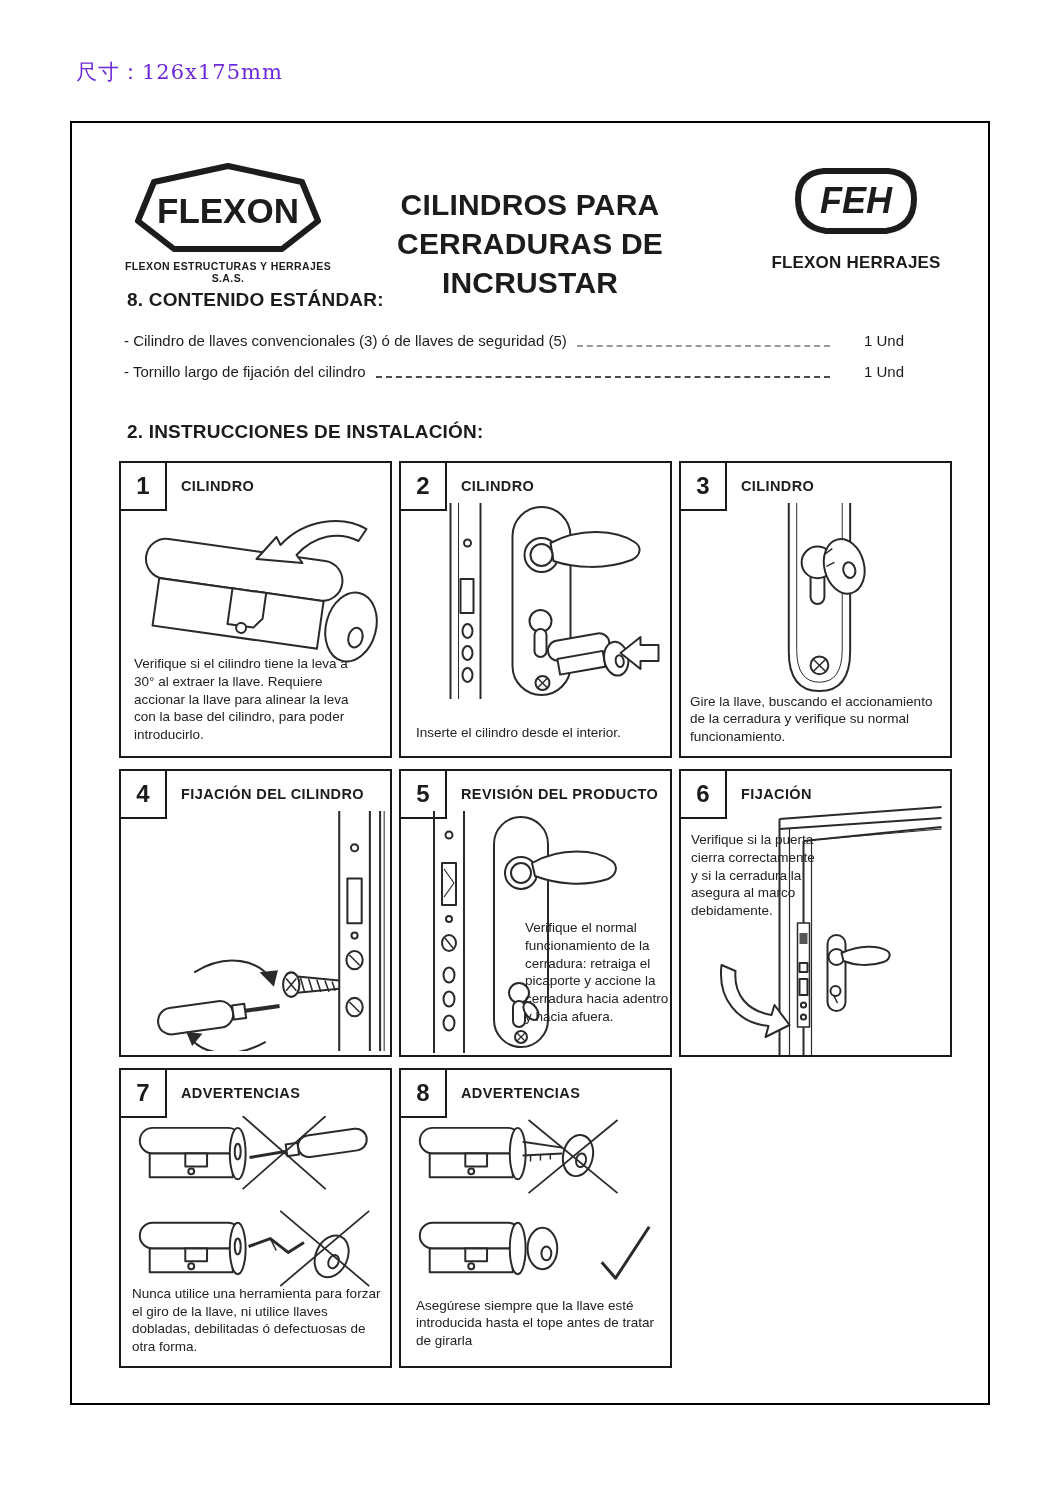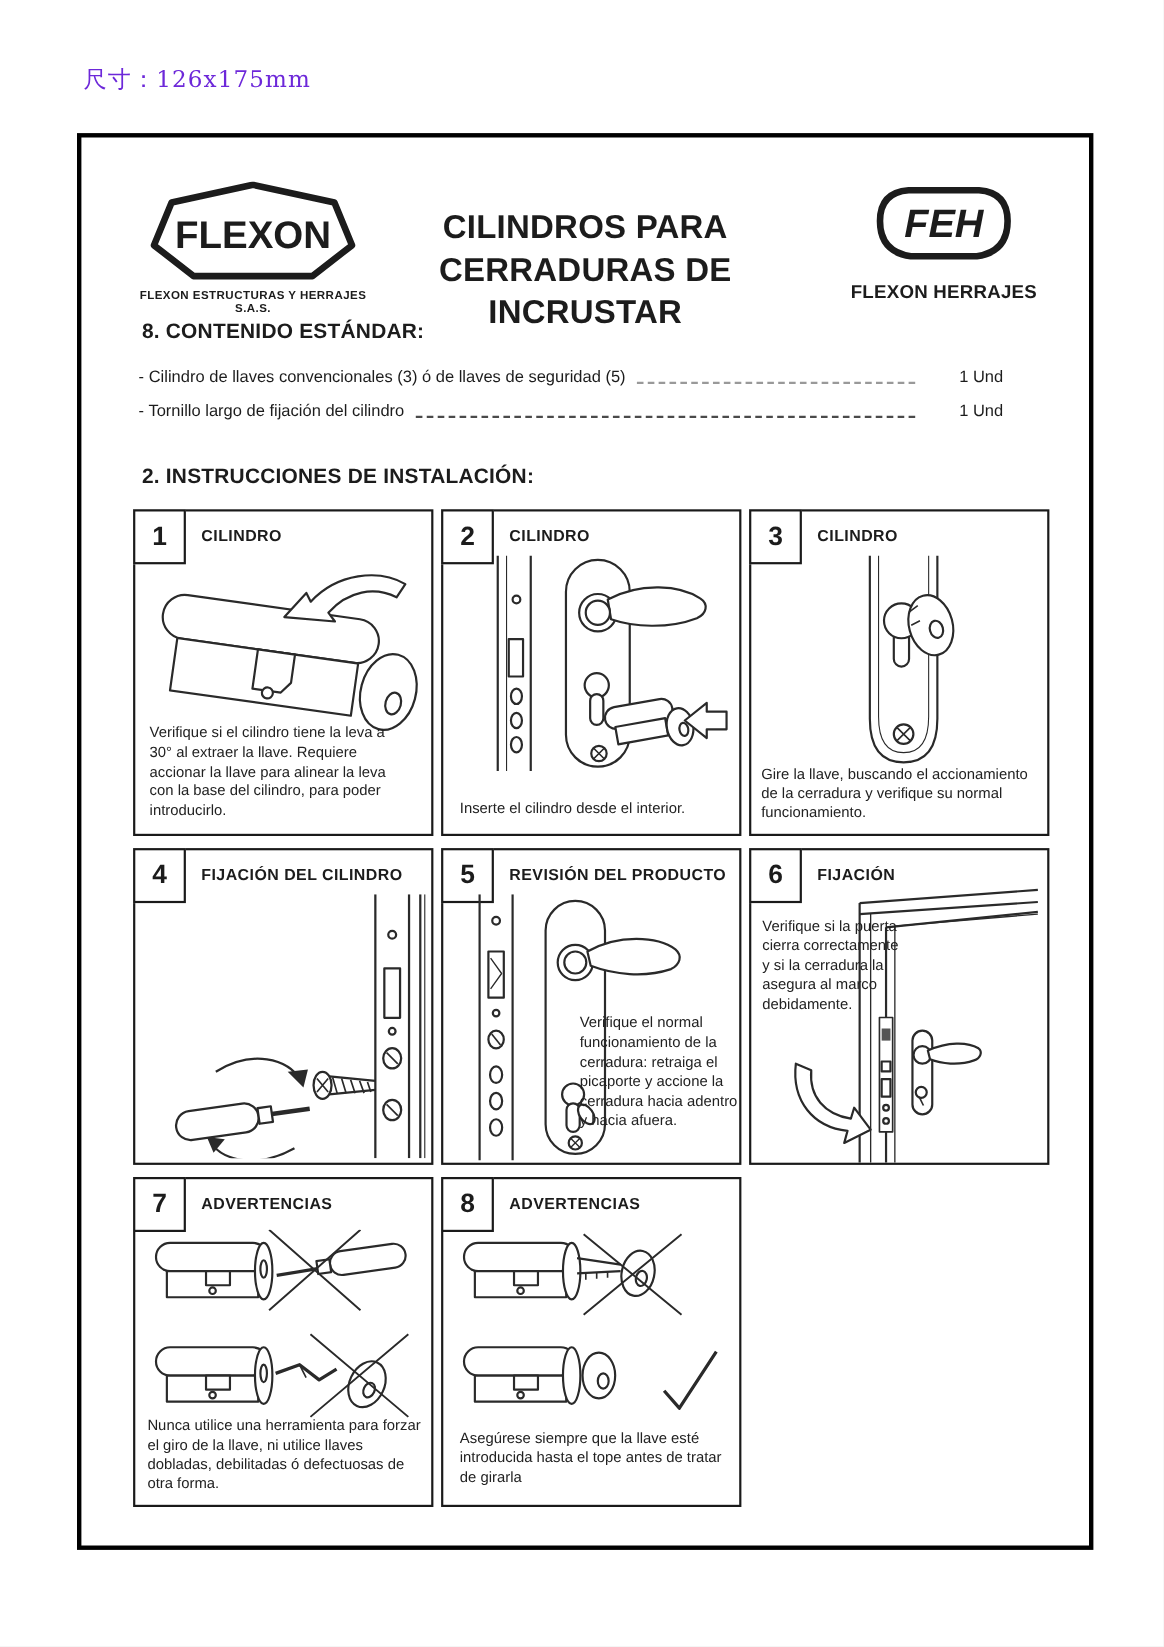--- a/index.html
+++ b/index.html
@@ -5,37 +5,37 @@
   html,body{margin:0;padding:0;background:#e8e8e8;}
   .canvas{position:relative;width:1058px;height:1497px;background:#ffffff;
           font-family:"Liberation Sans",sans-serif;color:#1c1c1c;overflow:hidden;}
 
   
   .size-note{position:absolute;left:76px;top:58px;font-family:"DejaVu Serif",serif;
              font-size:21px;letter-spacing:1px;color:#6d28d9;}
 
   
   .sheet{position:absolute;left:70px;top:121px;width:916px;height:1280px;
-         border:4px solid #000000;background:#fff;}
+         border:2px solid #000000;background:#fff;}
 
   
   .logo-flexon{position:absolute;left:42px;top:40px;width:228px;text-align:center;}
   .logo-flexon .sub{font-size:10.5px;font-weight:bold;letter-spacing:.4px;margin-top:3px;}
   .doc-title{position:absolute;left:50%;transform:translateX(-50%);top:62px;width:440px;
              text-align:center;font-size:30px;font-weight:bold;line-height:1.3;letter-spacing:.2px;}
   .logo-feh{position:absolute;right:44px;top:44px;width:176px;text-align:center;}
   .logo-feh .sub{font-size:17px;font-weight:bold;margin-top:14px;letter-spacing:.2px;}
 
   
   .s1-heading{position:absolute;left:55px;top:166px;font-size:19px;font-weight:bold;letter-spacing:.2px;}
   .s1-items{position:absolute;left:52px;top:202px;width:792px;}
   .s1-item{display:flex;align-items:center;height:31px;font-size:15px;}
   .s1-item .leader{flex:1;border-bottom:2px dashed #999;margin:0 10px;height:10px;}
   .s1-item:nth-child(2) .leader{border-bottom-color:#4a4a4a;}
-  .s1-item .qty{width:52px;text-align:center;margin-left:24px;}
+  .s1-item .qty{width:52px;text-align:left;margin-left:24px;}
 
   
   .s2-heading{position:absolute;left:55px;top:298px;font-size:19px;font-weight:bold;letter-spacing:.2px;}
   .panel-grid{position:absolute;left:47px;top:338px;display:grid;
               grid-template-columns:273px 273px 273px;
               grid-template-rows:297px 288px 300px;
               column-gap:7px;row-gap:11px;}
   .panel{position:relative;border:2px solid #1a1a1a;background:#fff;box-sizing:border-box;}
   .panel-num{position:absolute;top:-2px;left:-2px;width:44px;height:46px;border:2px solid #1a1a1a;
              background:#fff;display:flex;align-items:center;justify-content:center;

